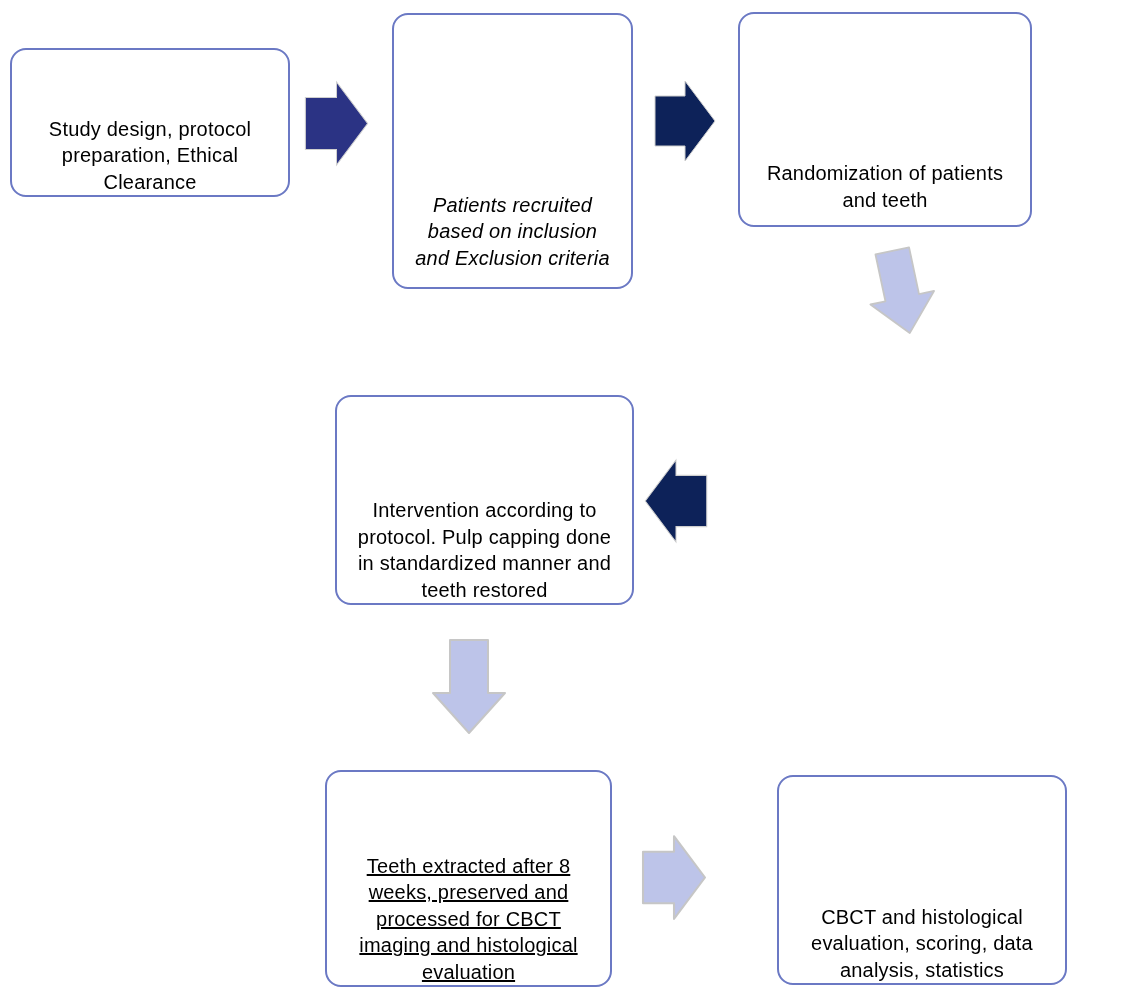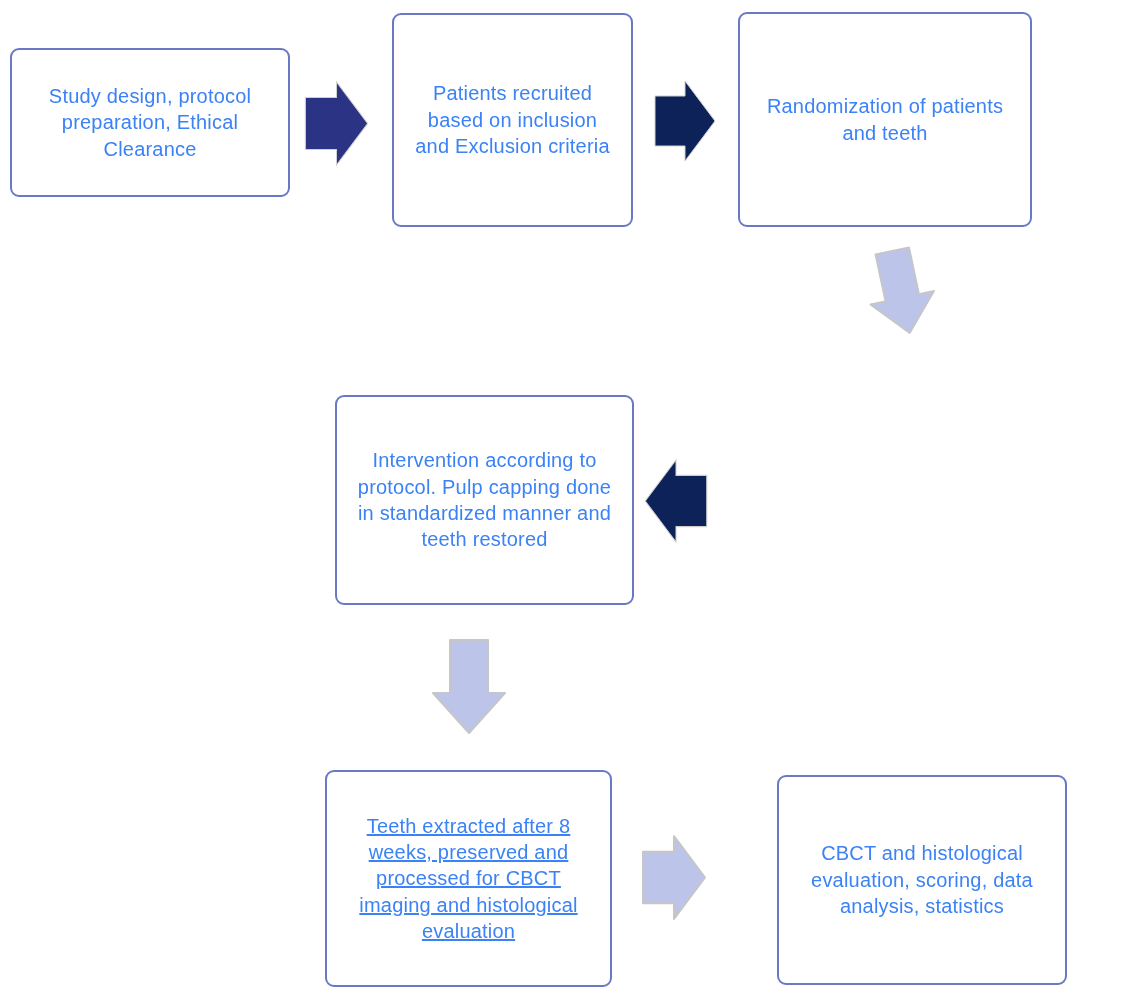--- a/index.html
+++ b/index.html
@@ -8,26 +8,26 @@
     width: 1142px; height: 1000px;
     position: relative;
     font-family: "Liberation Sans", sans-serif;
     overflow: hidden;
   }
   .canvas { position: absolute; left: 0; top: 0; width: 1142px; height: 1000px; background: #ffffff; }
   .box {
     position: absolute;
     background: #ffffff;
     border: 2px solid #6b79c4;
-    border-radius: 9px;
+    border-radius: 16px;
     display: flex;
-    align-items: center;
+    align-items: flex-end;
     justify-content: center;
     text-align: center;
-    color: #3b82f6;
+    color: #000000;
     font-size: 20px;
     line-height: 1.32;
     letter-spacing: 0.2px;
   }
   .arrow { position: absolute; overflow: visible; }
   .arrow.dark polygon { stroke: #cfcfcf; stroke-width: 1; }
   .arrow.lavender polygon { stroke: #c6c6c6; stroke-width: 2; stroke-linejoin: round; }
 </style>
 </head>
 <body>
@@ -35,21 +35,21 @@
 <div class="canvas">
 
   <div class="box" style="left:10px; top:48px; width:280px; height:149px; padding:0 18px;">
     <span>Study design, protocol preparation, Ethical Clearance</span>
   </div>
 
   <svg class="arrow dark" style="left:305px; top:82px;" width="63" height="83" viewBox="0 0 60 80">
     <polygon points="0,15 30,15 30,0 60,40 30,80 30,65 0,65" fill="#2b3384"></polygon>
   </svg>
 
-  <div class="box" style="left:392px; top:13px; width:241px; height:214px; padding:1px 16px;">
+  <div class="box" style="left:392px; top:13px; width:241px; height:276px; padding:16px 16px;font-style:italic;">
     <span>Patients recruited based on inclusion and Exclusion criteria</span>
   </div>
 
   <svg class="arrow dark" style="left:655px; top:77px;" width="60" height="88" viewBox="0 0 60 80">
     <polygon points="0,15 30,15 30,0 60,40 30,80 30,65 0,65" fill="#0d2259"></polygon>
   </svg>
 
   <div class="box" style="left:738px; top:12px; width:294px; height:215px; padding:12px 20px;">
     <span>Randomization of patients and teeth</span>
   </div>

